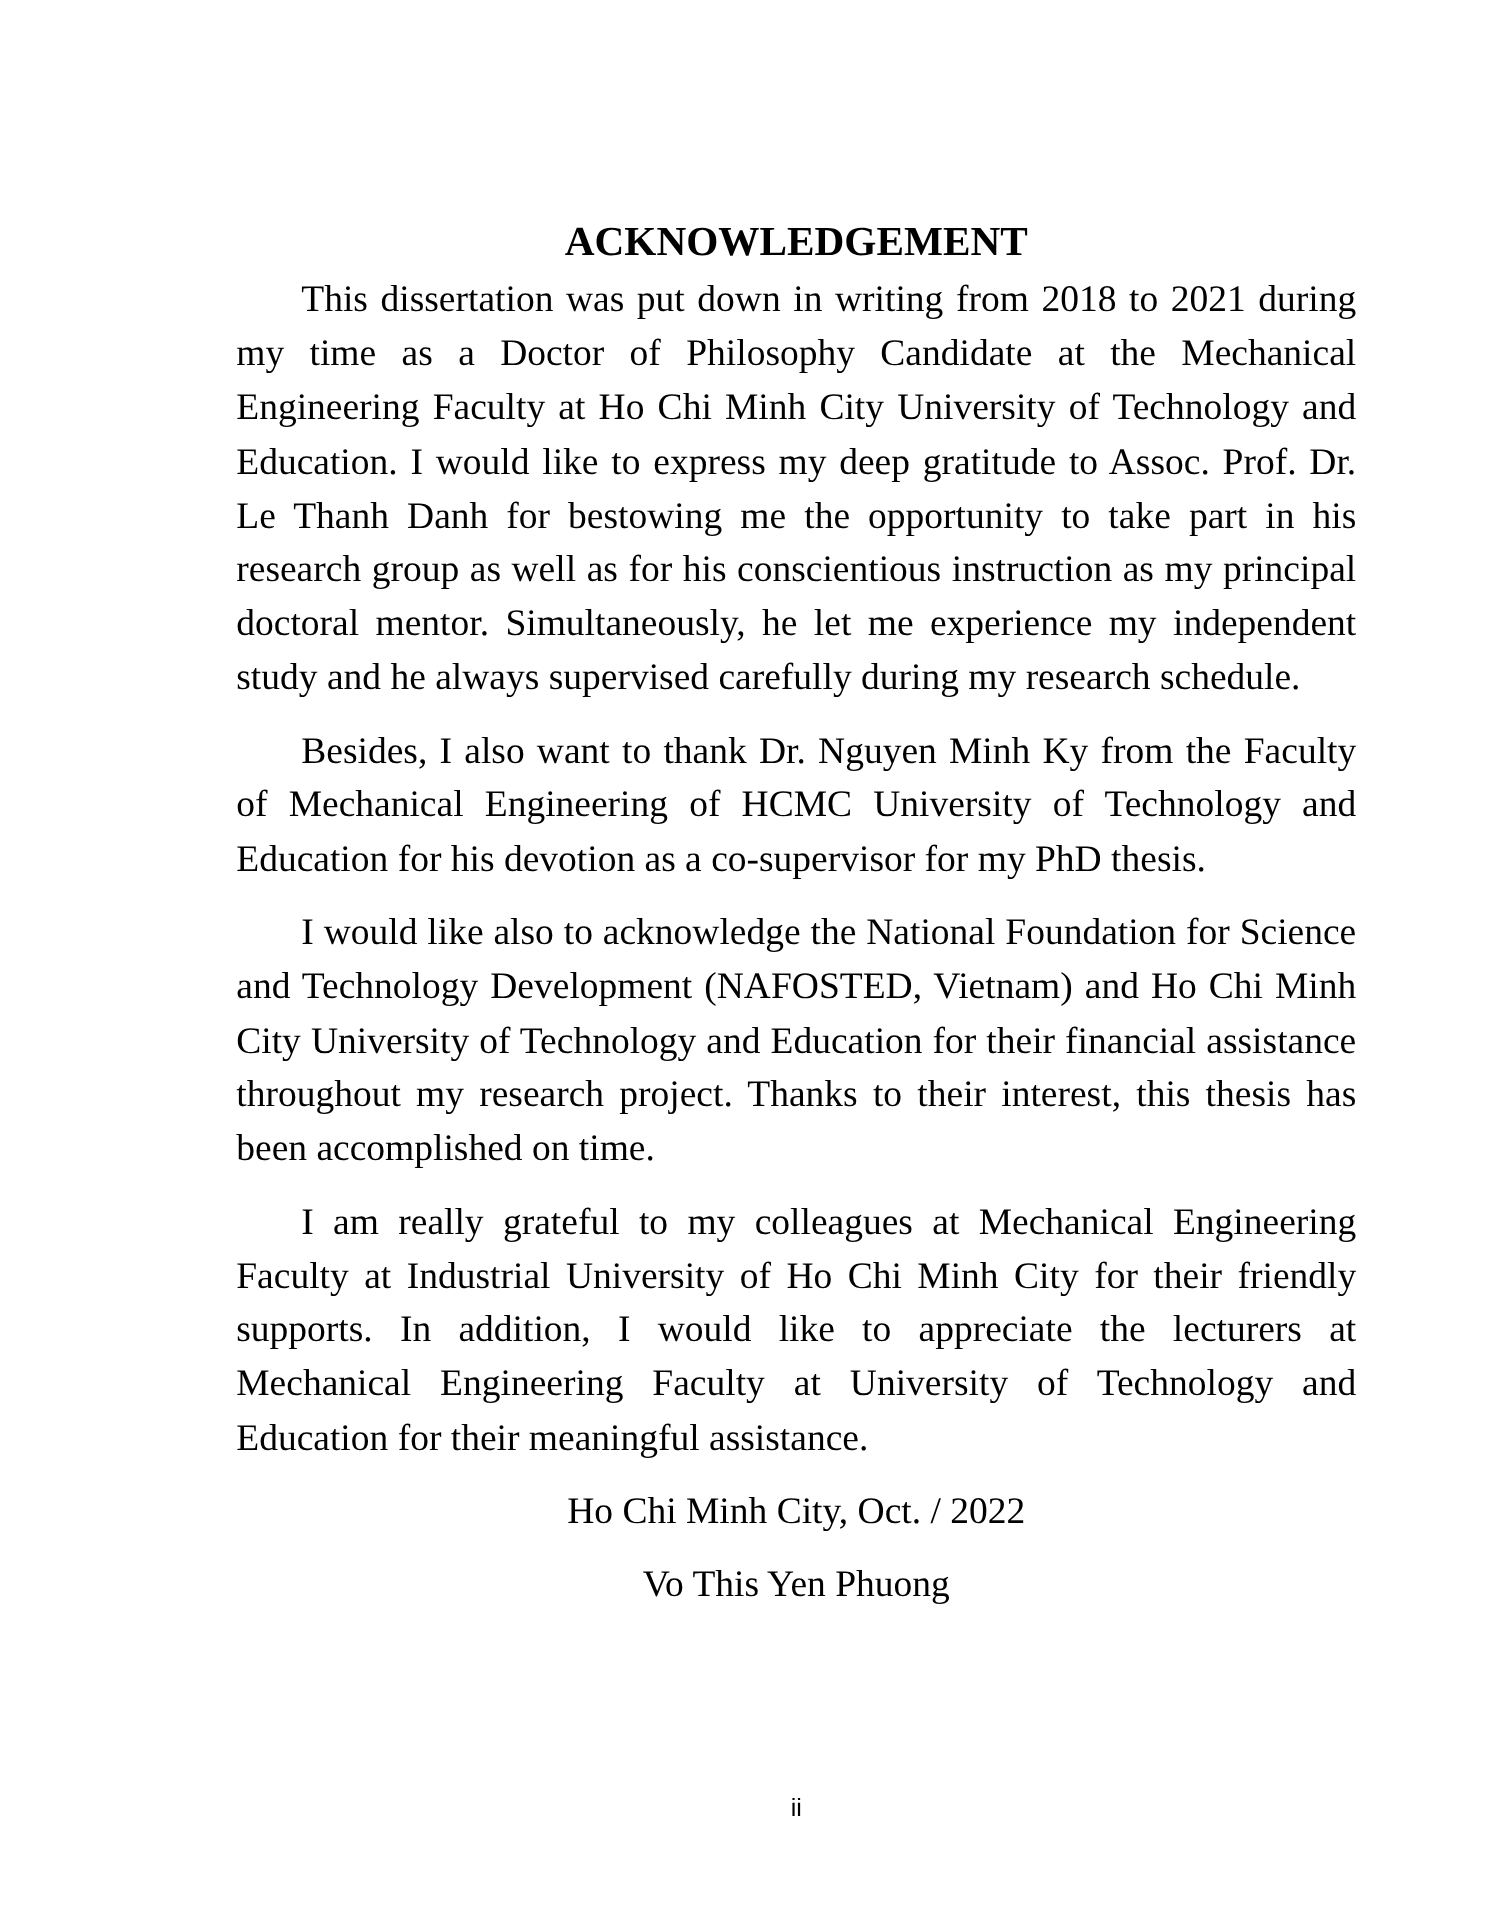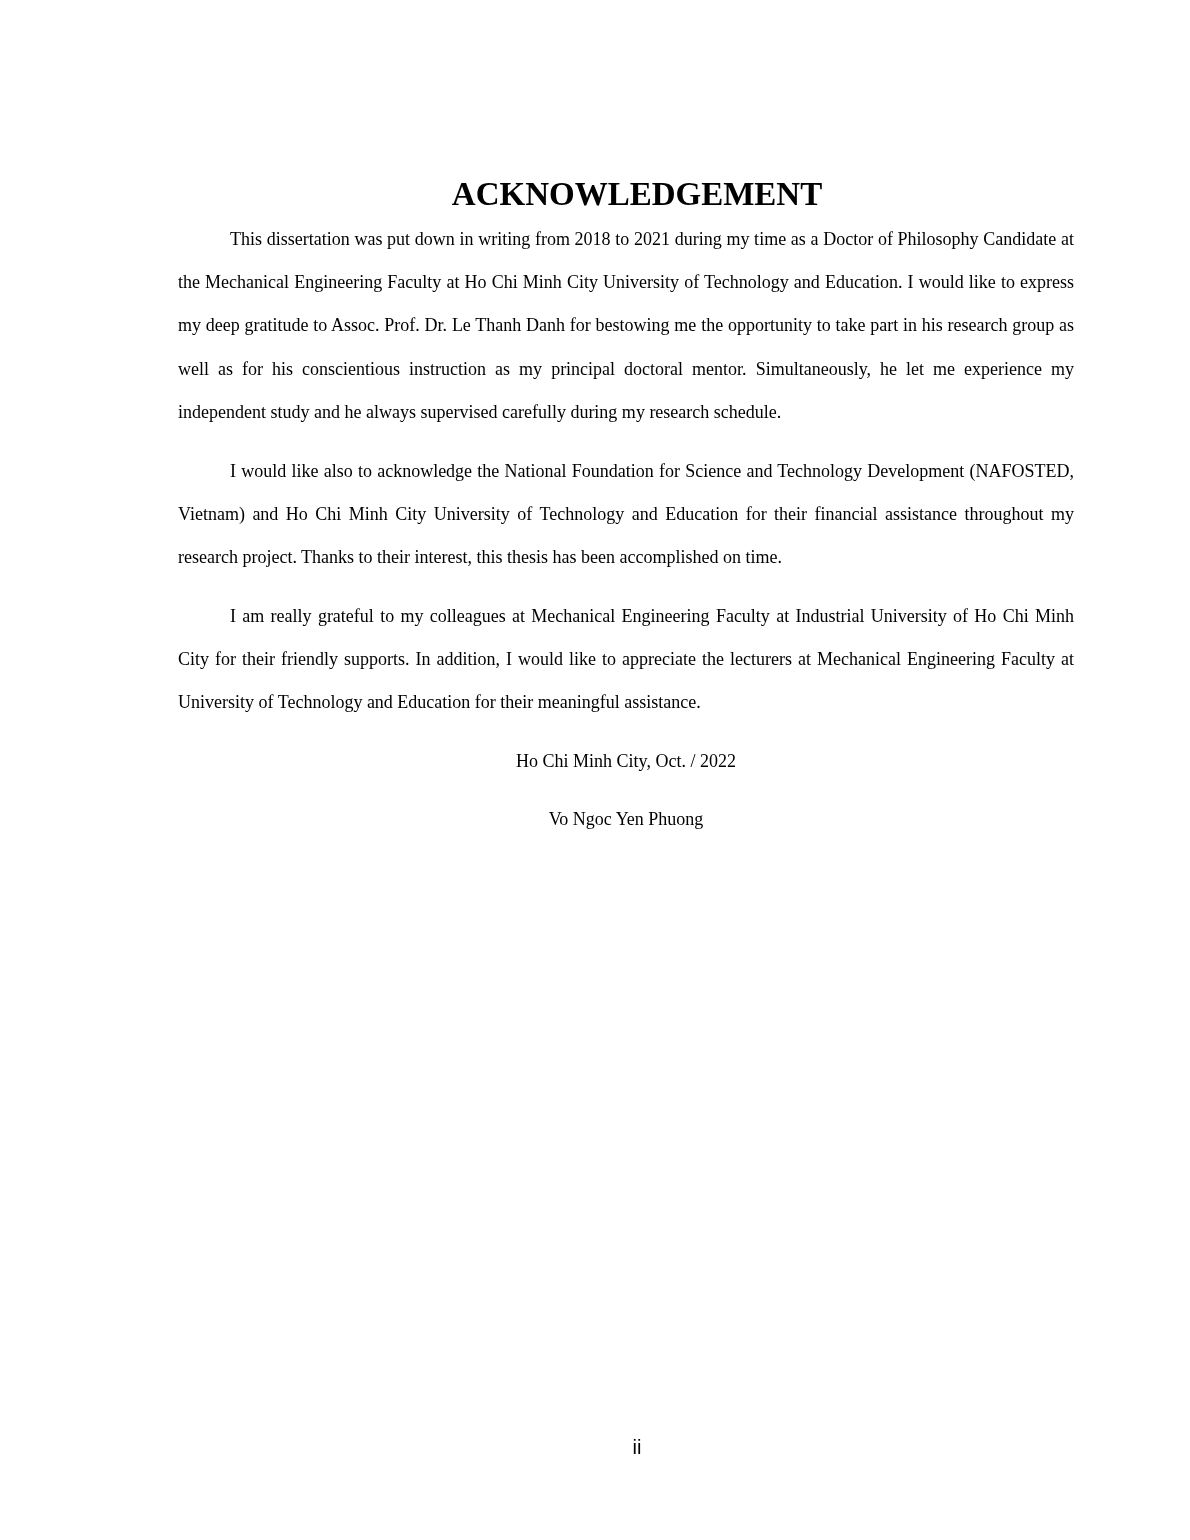--- a/index.html
+++ b/index.html
@@ -30,24 +30,24 @@
       left: 0;
       width: 1190px;
       text-align: center;
       font-weight: bold;
       font-size: 33px;
       letter-spacing: 0px;
       line-height: 48px;
     }
     .body-text {
       position: absolute;
-      left: 136px;
+      left: 147px;
       width: 896px;
       top: 218px;
-      font-size: 18px;
+      font-size: 30px;
       line-height: 43.2px;
     }
     .para {
       margin: 0 0 15.5px 0;
       text-indent: 52px;
       text-align: justify;
       text-align-last: left;
     }
     .plain {
       margin: 0 0 15.5px 0;
@@ -66,20 +66,21 @@
     }
   </style>
 </head>
 <body>
 
 <div class="page">
   <h1 class="title">ACKNOWLEDGEMENT</h1>
 
   <div class="body-text">
     <p class="para">This dissertation was put down in writing from 2018 to 2021 during my time as a Doctor of Philosophy Candidate at the Mechanical Engineering Faculty at Ho Chi Minh City University of Technology and Education. I would like to express my deep gratitude to Assoc. Prof. Dr. Le Thanh Danh for bestowing me the opportunity to take part in his research group as well as for his conscientious instruction as my principal doctoral mentor. Simultaneously, he let me experience my independent study and he always supervised carefully during my research schedule.</p>
+    <p class="para">Besides, I also want to thank Dr. Nguyen Minh Ky from the Faculty of Mechanical Engineering of HCMC University of Technology and Education for his devotion as a co-supervisor for my PhD thesis.</p>
     <p class="para">I would like also to acknowledge the National Foundation for Science and Technology Development (NAFOSTED, Vietnam) and Ho Chi Minh City University of Technology and Education for their financial assistance throughout my research project. Thanks to their interest, this thesis has been accomplished on time.</p>
     <p class="para">I am really grateful to my colleagues at Mechanical Engineering Faculty at Industrial University of Ho Chi Minh City for their friendly supports. In addition, I would like to appreciate the lecturers at Mechanical Engineering Faculty at University of Technology and Education for their meaningful assistance.</p>
     <p class="plain">Ho Chi Minh City, Oct. / 2022</p>
-    <p class="plain">Vo Ngoc Yen Phuong</p>
+    <p class="plain">Vo This Yen Phuong</p>
   </div>
 
   <div class="page-number">ii</div>
 </div>
 
 </body></html>

